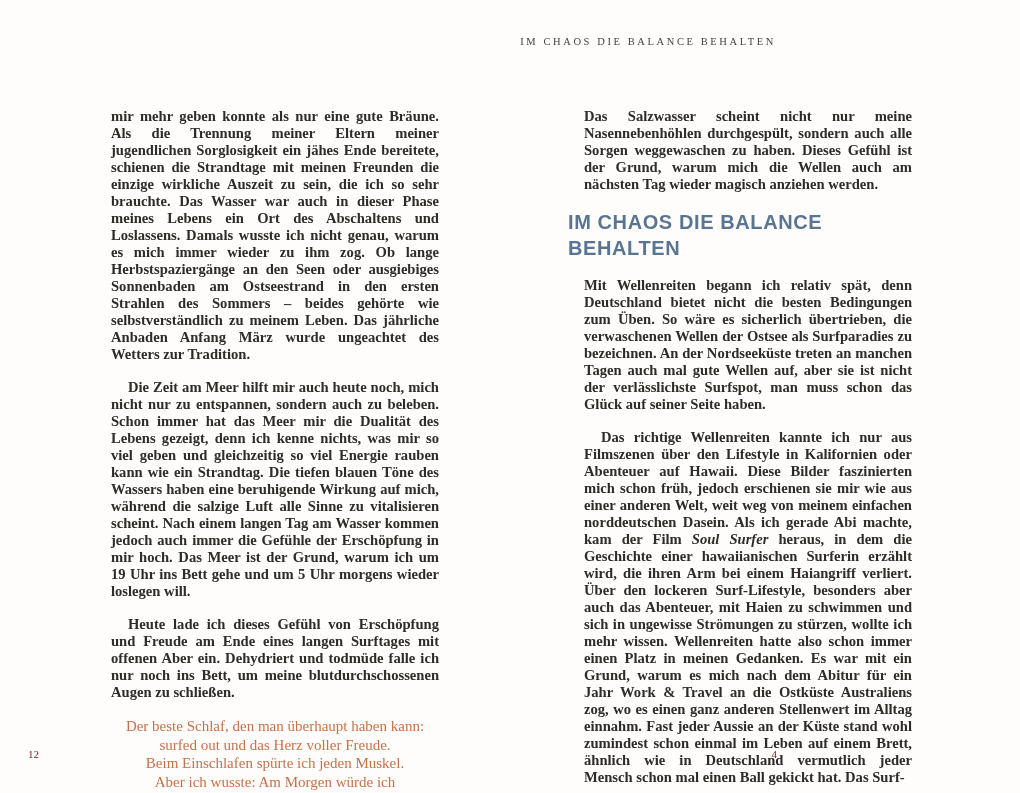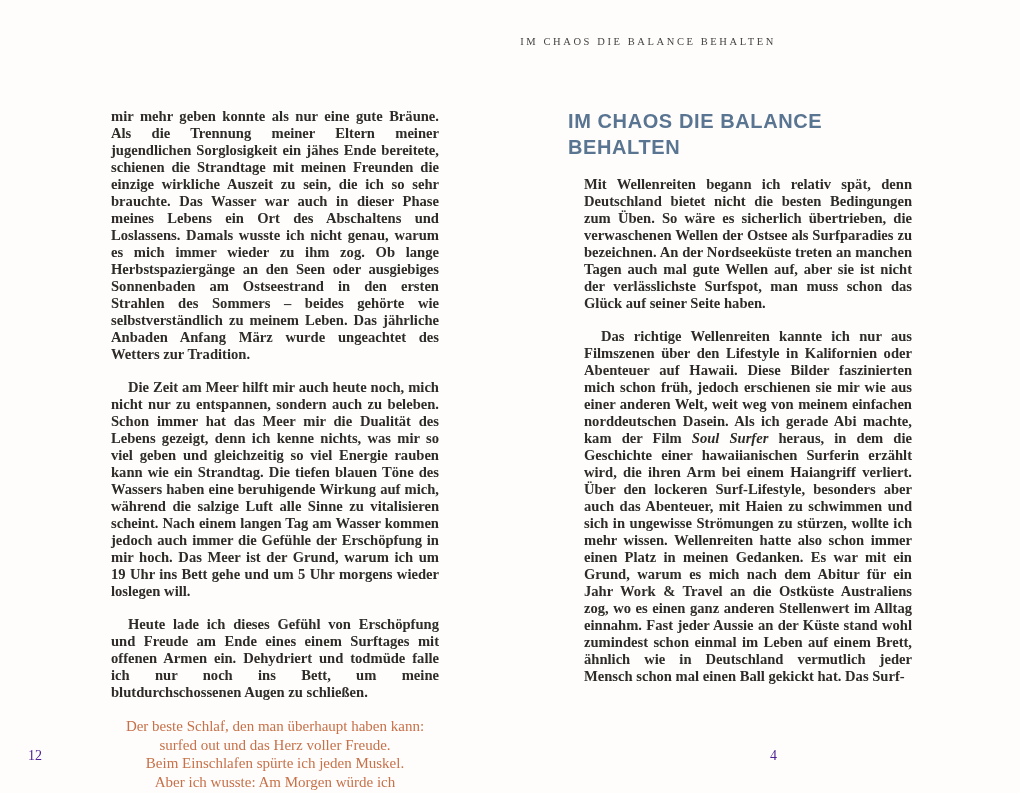--- a/index.html
+++ b/index.html
@@ -53,46 +53,47 @@
     font-family: "Liberation Sans", sans-serif;
     font-weight: 700;
     font-size: 20px;
     line-height: 26px;
     letter-spacing: 0.6px;
     color: #5a7591;
     white-space: pre-line;
   }
   .page-num {
     position: absolute;
-    font-size: 14px;
-    color: #4c1d95;
+    font-size: 11px;
+    color: #7f1d1d;
   }
   .page-num.left-num  { left: 28px;  top: 748px; }
   .page-num.right-num { right: 31px; top: 748px; }
   i { font-style: italic; }
 </style>
 </head>
 <body>
 
 <div class="spread">
 
   <div class="running-header">IM CHAOS DIE BALANCE BEHALTEN</div>
 
   <div class="col left">
     <p class="body">mir mehr geben konnte als nur eine gute Bräune. Als die Trennung meiner Eltern meiner jugendlichen Sorglosigkeit ein jähes Ende bereitete, schienen die Strandtage mit meinen Freunden die einzige wirkliche Auszeit zu sein, die ich so sehr brauchte. Das Wasser war auch in dieser Phase meines Lebens ein Ort des Abschaltens und Loslassens. Damals wusste ich nicht genau, warum es mich immer wieder zu ihm zog. Ob lange Herbstspaziergänge an den Seen oder ausgiebiges Sonnenbaden am Ostseestrand in den ersten Strahlen des Sommers – beides gehörte wie selbstverständlich zu meinem Leben. Das jährliche Anbaden Anfang März wurde ungeachtet des Wetters zur Tradition.</p>
     <p class="body indent">Die Zeit am Meer hilft mir auch heute noch, mich nicht nur zu entspannen, sondern auch zu beleben. Schon immer hat das Meer mir die Dualität des Lebens gezeigt, denn ich kenne nichts, was mir so viel geben und gleichzeitig so viel Energie rauben kann wie ein Strandtag. Die tiefen blauen Töne des Wassers haben eine beruhigende Wirkung auf mich, während die salzige Luft alle Sinne zu vitalisieren scheint. Nach einem langen Tag am Wasser kommen jedoch auch immer die Gefühle der Erschöpfung in mir hoch. Das Meer ist der Grund, warum ich um 19 Uhr ins Bett gehe und um 5 Uhr morgens wieder loslegen will.</p>
-    <p class="body indent">Heute lade ich dieses Gefühl von Erschöpfung und Freude am Ende eines einem Surftages mit offenen Armen ein. Dehydriert und todmüde falle ich nur noch ins Bett, um meine blutdurchschossenen Augen zu schließen.</p>
+    <p class="body indent">Heute lade ich dieses Gefühl von Erschöpfung und Freude am Ende eines langen Surftages mit offenen Aber ein. Dehydriert und todmüde falle ich nur noch ins Bett, um meine blutdurchschossenen Augen zu schließen.</p>
     <div class="pull-quote">Der beste Schlaf, den man überhaupt haben kann:
 surfed out und das Herz voller Freude.
 Beim Einschlafen spürte ich jeden Muskel.
 Aber ich wusste: Am Morgen würde ich
 wie neugeboren aufwachen.</div>
   </div>
 
   <div class="col right">
+    <p class="body">Das Salzwasser scheint nicht nur meine Nasennebenhöhlen durchgespült, sondern auch alle Sorgen weggewaschen zu haben. Dieses Gefühl ist der Grund, warum mich die Wellen auch am nächsten Tag wieder magisch anziehen werden.</p>
     <h2 class="section-heading">IM CHAOS DIE BALANCE
 BEHALTEN</h2>
     <p class="body">Mit Wellenreiten begann ich relativ spät, denn Deutschland bietet nicht die besten Bedingungen zum Üben. So wäre es sicherlich übertrieben, die verwaschenen Wellen der Ostsee als Surfparadies zu bezeichnen. An der Nordseeküste treten an manchen Tagen auch mal gute Wellen auf, aber sie ist nicht der verlässlichste Surfspot, man muss schon das Glück auf seiner Seite haben.</p>
     <p class="body indent"><span>Das richtige Wellenreiten kannte ich nur aus Filmszenen über den Lifestyle in Kalifornien oder Abenteuer auf Hawaii. Diese Bilder faszinierten mich schon früh, jedoch erschienen sie mir wie aus einer anderen Welt, weit weg von meinem einfachen norddeutschen Dasein. Als ich gerade Abi machte, kam der Film </span><i>Soul Surfer</i><span> heraus, in dem die Geschichte einer hawaiianischen Surferin erzählt wird, die ihren Arm bei einem Haiangriff verliert. Über den lockeren Surf-Lifestyle, besonders aber auch das Abenteuer, mit Haien zu schwimmen und sich in ungewisse Strömungen zu stürzen, wollte ich mehr wissen. Wellenreiten hatte also schon immer einen Platz in meinen Gedanken. Es war mit ein Grund, warum es mich nach dem Abitur für ein Jahr Work &amp; Travel an die Ostküste Australiens zog, wo es einen ganz anderen Stellenwert im Alltag einnahm. Fast jeder Aussie an der Küste stand wohl zumindest schon einmal im Leben auf einem Brett, ähnlich wie in Deutschland vermutlich jeder Mensch schon mal einen Ball gekickt hat. Das Surf-</span></p>
   </div>
 
   <div class="page-num left-num">12</div>
   <div class="page-num right-num">4</div>
 
 </div>

